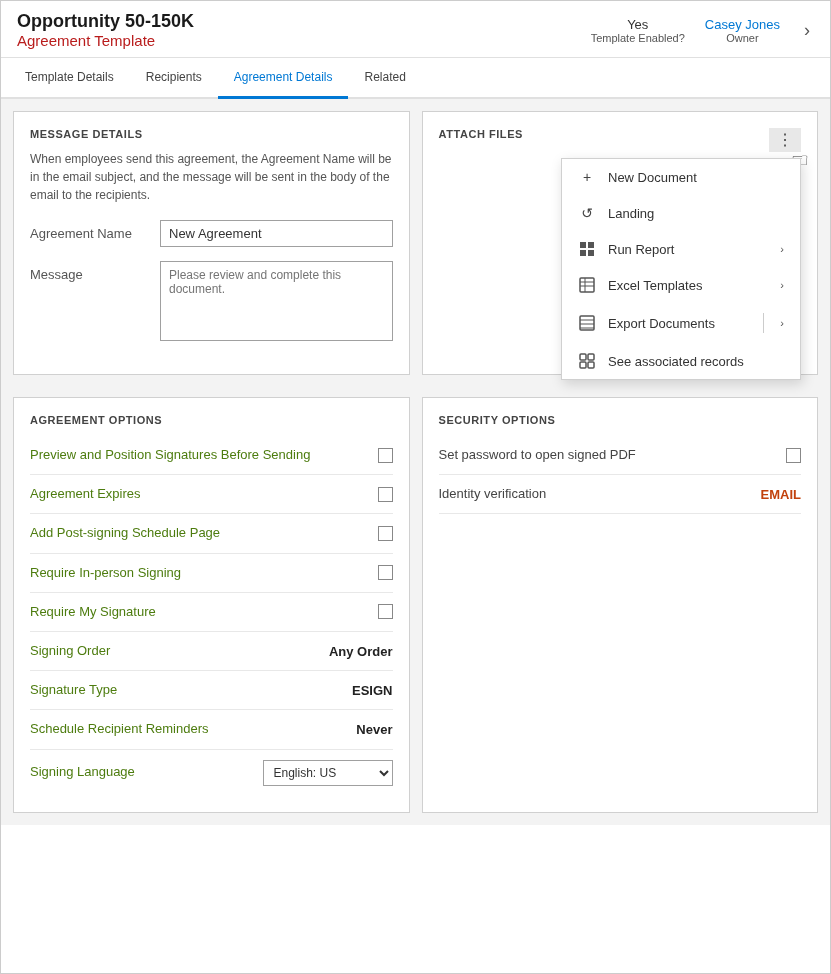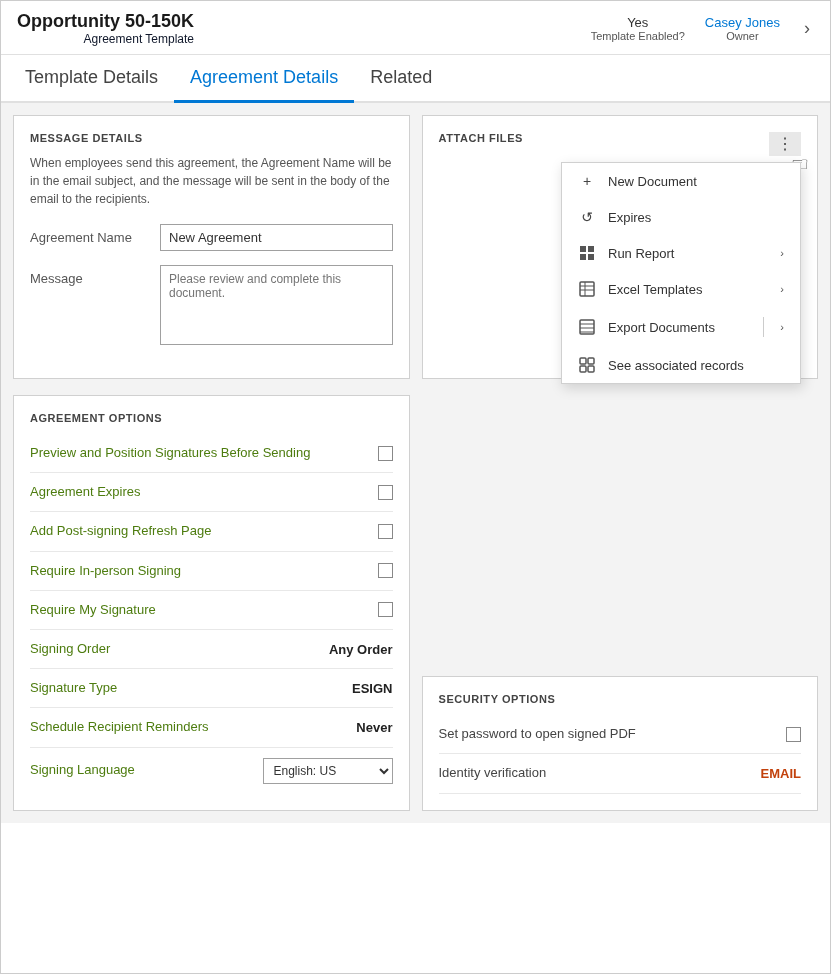--- a/index.html
+++ b/index.html
@@ -21,23 +21,22 @@
       padding: 10px 16px 8px 16px;
       border-bottom: 1px solid #e0e0e0;
       background: #fff;
     }
     .header-left h1 {
       font-size: 18px;
       font-weight: 600;
       color: #1a1a1a;
     }
     .header-left p {
-      font-size: 12px;
-      color: #0f172a;
-      text-align: right;
+      font-size: 15px;
+      color: #b91c1c;
     }
     .header-right {
       display: flex;
       align-items: center;
       gap: 20px;
     }
     .template-enabled {
       text-align: center;
     }
     .template-enabled .label {
@@ -72,39 +71,39 @@
 
     
     .tabs {
       display: flex;
       padding: 0 8px;
       border-bottom: 2px solid #e0e0e0;
       background: #fff;
     }
     .tab {
       padding: 12px 16px;
-      font-size: 18px;
+      font-size: 12px;
       color: #444;
       cursor: pointer;
       border-bottom: 3px solid transparent;
       margin-bottom: -2px;
       text-decoration: none;
     }
     .tab.active {
       color: #0078d4;
       border-bottom: 3px solid #0078d4;
       font-weight: 500;
     }
 
     
     .main {
       display: flex;
       flex-direction: column;
       padding: 12px;
-      gap: 16px;
+      gap: 22px;
       background: #f3f3f3;
     }
 
     
     .top-row {
       display: flex;
       gap: 12px;
     }
 
     
@@ -243,21 +242,20 @@
       width: 1px;
       height: 20px;
       background: #ccc;
       margin-right: 4px;
     }
 
     
     .bottom-row {
       display: flex;
       gap: 12px;
-      align-items: flex-end;
     }
 
     .panel-bottom-left {
       flex: 1;
     }
 
     .panel-bottom-right {
       flex: 1;
     }
 
@@ -352,20 +350,21 @@
     <div class="owner-info">
       <div class="name">Casey Jones</div>
       <div class="role">Owner</div>
     </div>
     <button class="chevron-btn">›</button>
   </div>
 </div>
 
 <div class="tabs">
   <a class="tab">Template Details</a>
+  <a class="tab">Recipients</a>
   <a class="tab active">Agreement Details</a>
   <a class="tab">Related</a>
 </div>
 
 <div class="main">
 
   <div class="top-row">
 
     <div class="panel panel-left">
       <div class="panel-title">MESSAGE DETAILS</div>
@@ -390,21 +389,21 @@
         <div style="position:relative;">
           <button class="three-dots-btn">⋮</button>
           
           <div class="dropdown-menu">
             <div class="menu-item">
               <span class="menu-icon">+</span>
               <span class="menu-label">New Document</span>
             </div>
             <div class="menu-item">
               <span class="menu-icon">↺</span>
-              <span class="menu-label">Expires</span>
+              <span class="menu-label">Landing</span>
             </div>
             <div class="menu-item">
               <span class="menu-icon">
                 <svg width="16" height="16" viewBox="0 0 16 16" fill="none" xmlns="http://www.w3.org/2000/svg">
                   <rect x="1" y="1" width="6" height="6" fill="#555"></rect>
                   <rect x="9" y="1" width="6" height="6" fill="#555"></rect>
                   <rect x="1" y="9" width="6" height="6" fill="#555"></rect>
                   <rect x="9" y="9" width="6" height="6" fill="#555"></rect>
                 </svg>
               </span>
@@ -462,21 +461,21 @@
 
       <div class="option-row">
         <span class="option-label">Preview and Position Signatures Before Sending</span>
         <div class="checkbox-input"></div>
       </div>
       <div class="option-row">
         <span class="option-label">Agreement Expires</span>
         <div class="checkbox-input"></div>
       </div>
       <div class="option-row">
-        <span class="option-label">Add Post-signing Refresh Page</span>
+        <span class="option-label">Add Post-signing Schedule Page</span>
         <div class="checkbox-input"></div>
       </div>
       <div class="option-row">
         <span class="option-label">Require In-person Signing</span>
         <div class="checkbox-input"></div>
       </div>
       <div class="option-row">
         <span class="option-label">Require My Signature</span>
         <div class="checkbox-input"></div>
       </div>

